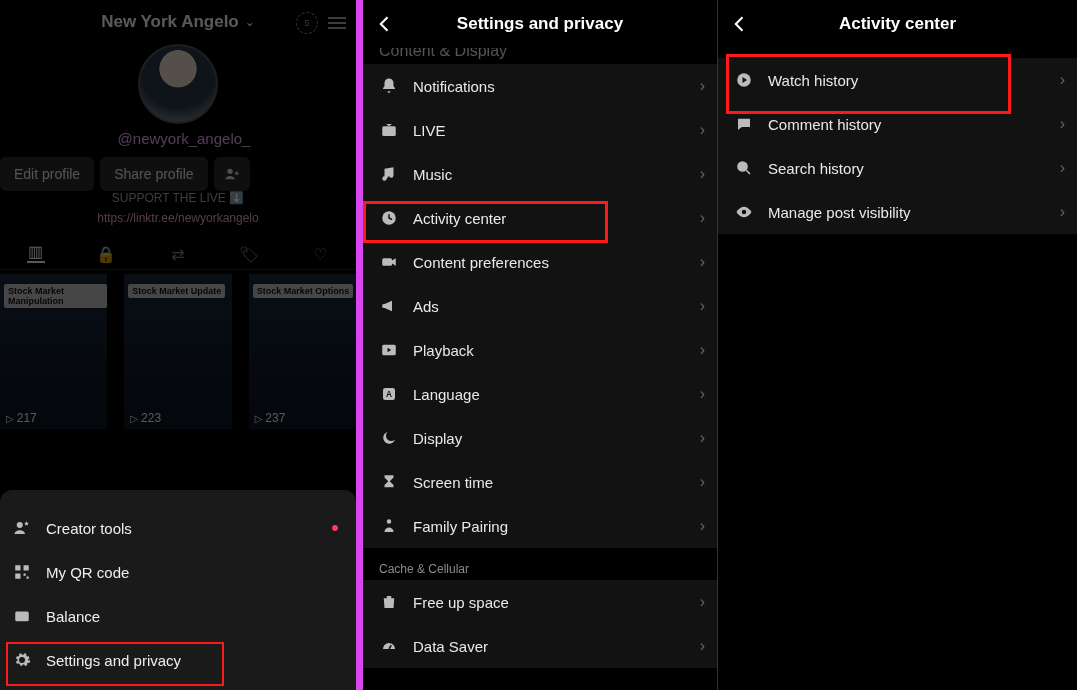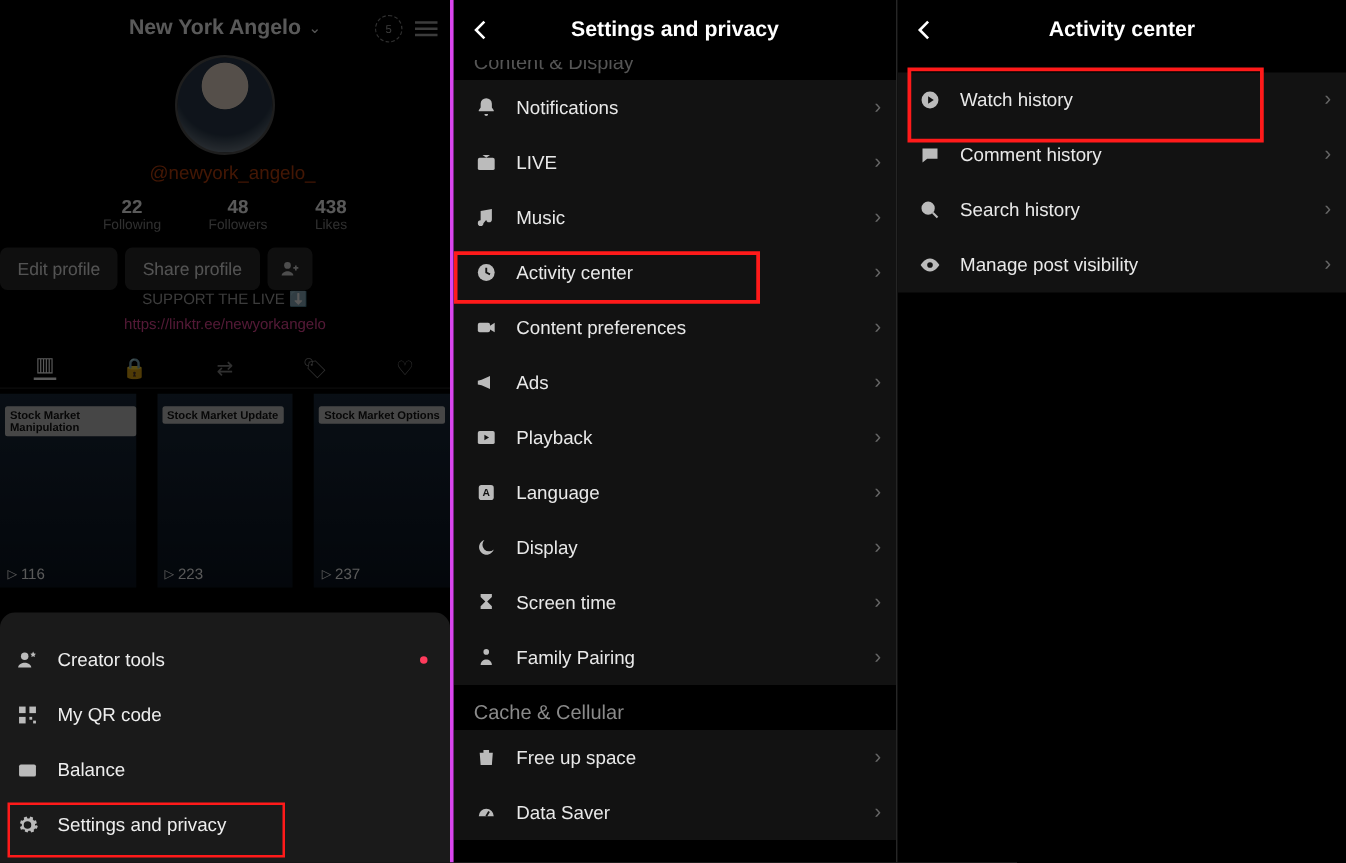--- a/index.html
+++ b/index.html
@@ -6,21 +6,21 @@
   body {
     width: 1077px;
     height: 690px;
     background: #222;
     font-family: -apple-system, BlinkMacSystemFont, "Segoe UI", Arial, sans-serif;
     color: #eee;
     display: flex;
     overflow: hidden;
   }
   .pane { height: 690px; background: #000; position: relative; overflow: hidden; }
-  .pane1 { width: 364px; border-right: 3px solid #d946ef; }
+  .pane1 { width: 364px; border-right: 7px solid #d946ef; }
   .pane2 { width: 356px; border-right: 1px solid #333; }
   .pane3 { width: 360px; }
 
   
   .profile-area {
     position: absolute; inset: 0;
     filter: brightness(0.35);
     background: #000;
   }
   .prof-header {
@@ -31,30 +31,30 @@
   .prof-caret { font-size:12px; color:#fff; }
   .prof-top-right { position:absolute; right:10px; top:12px; display:flex; gap:10px; align-items:center; }
   .coin-circle { width:22px; height:22px; border:1.5px dashed #888; border-radius:50%; display:flex; align-items:center; justify-content:center; font-size:9px; color:#aaa;}
   .hamburger { display:flex; flex-direction:column; gap:3px; }
   .hamburger span{ width:18px; height:2px; background:#aaa; }
   .avatar {
     width:80px; height:80px; border-radius:50%;
     background: radial-gradient(circle at 50% 30%, #f4e3d3 0%, #f4e3d3 28%, #2a3a4c 29%, #2a3a4c 60%, #aeb8c0 100%);
     margin: 6px auto 6px; border:2px solid #555;
   }
-  .handle { text-align:center; font-size:15px; color:#c2410c; margin-bottom:10px;margin-left:12px; }
+  .handle { text-align:center; font-size:15px; color:#f0abfc; margin-bottom:10px;margin-left:12px; }
   .stats { display:flex; justify-content:center; gap:38px; margin-bottom:12px;}
   .stat { text-align:center; }
   .stat .num { font-size:15px; font-weight:600; color:#fff;}
   .stat .lbl { font-size:11px; color:#888;}
   .pill-row { display:flex; justify-content:flex-start; gap:6px; margin-bottom:0;}
   .pill { background:#2b2b2b; color:#eee; border-radius:6px; padding:9px 14px; font-size:14px;}
   .pill.small{ padding:9px 10px; display:flex; align-items:center; }
   .support { text-align:center; font-size:12px; color:#aaa; margin-bottom:6px;}
-  .linktree { text-align:center; font-size:12px; color:#ec4899; }
+  .linktree { text-align:center; font-size:12px; color:#f9a8d4; }
   .tabbar { display:flex; justify-content:space-around; margin-top:20px; border-bottom:1px solid #222; padding-bottom:6px;}
   .tabicon { width:18px; height:18px; color:#888; display:flex; align-items:center; justify-content:center;}
   .tabbar .tabicon:first-child { color:#fff; border-bottom:2px solid #fff; padding-bottom:4px; margin-bottom:-8px;}
   .video-grid { display:flex; gap:17px; margin-top:4px;}
   .vcard { width:118px; height:155px; background:linear-gradient(180deg,#1a2a3c,#0a1420); position:relative;}
   .vtag{ position:absolute; top:10px; left:4px; background:#c9c9c9; color:#111; font-size:9px; padding:2px 4px; border-radius:2px; font-weight:600;}
   .vviews{ position:absolute; bottom:4px; left:6px; font-size:12px; color:#fff; display:flex; align-items:center; gap:3px;}
   .vviews::before{ content:"▷"; font-size:10px;}
 
   
@@ -74,21 +74,21 @@
     position:absolute; left:6px; right:132px; bottom:4px; height:44px;
     border:2px solid #ff1a1a; pointer-events:none;
   }
 
   
   .titlebar {
     height:48px; display:flex; align-items:center; justify-content:center;
     position:relative; font-weight:700; font-size:17px; color:#fff;
   }
   .back { position:absolute; left:8px; top:10px; width:28px; height:28px; display:flex; align-items:center; justify-content:center; color:#fff;}
-  .section-hdr { padding: 0 16px; font-size:16px; color:#8a8a8a; margin:14px 0 4px;}
+  .section-hdr { padding: 0 16px; font-size:12px; color:#8a8a8a; margin:14px 0 4px;}
   .menu {
     list-style:none;
   }
   .menu li {
     display:flex; align-items:center; gap:14px;
     padding: 12px 16px; font-size:15px; color:#e9e9e9;
     position:relative;
   }
   .menu li .chev { position:absolute; right:12px; color:#666; font-size:16px;}
   .ico { width:20px; height:20px; display:flex; align-items:center; justify-content:center; color:#bbb;}
@@ -119,34 +119,20 @@
           </div>
         <div class="hamburger">
             <span></span>
             <span></span>
             <span></span>
           </div>
       </div>
     </div>
     <div class="avatar"></div>
     <div class="handle">@newyork_angelo_</div>
-    <div class="stats">
-      <div class="stat">
-          <div class="num">22</div>
-          <div class="lbl">Following</div>
-        </div>
-      <div class="stat">
-          <div class="num">48</div>
-          <div class="lbl">Followers</div>
-        </div>
-      <div class="stat">
-          <div class="num">438</div>
-          <div class="lbl">Likes</div>
-        </div>
-    </div>
     <div class="pill-row">
       <div class="pill">Edit profile</div>
       <div class="pill">Share profile</div>
       <div class="pill small">
           <svg viewBox="0 0 24 24" width="16" height="16" fill="#ddd">
             <circle cx="9" cy="8" r="4"></circle>
             <path d="M2 20c0-3 4-5 7-5s7 2 7 5"></path>
             <path d="M19 8v6M16 11h6" stroke="#ddd" stroke-width="2"></path>
           </svg>
         </div>
@@ -156,21 +142,21 @@
     <div class="tabbar">
       <div class="tabicon">▥</div>
       <div class="tabicon">🔒</div>
       <div class="tabicon">⇄</div>
       <div class="tabicon">🏷</div>
       <div class="tabicon">♡</div>
     </div>
     <div class="video-grid">
       <div class="vcard">
           <div class="vtag">Stock Market Manipulation</div>
-          <div class="vviews">116</div>
+          <div class="vviews">217</div>
         </div>
       <div class="vcard">
           <div class="vtag">Stock Market Update</div>
           <div class="vviews">223</div>
         </div>
       <div class="vcard">
           <div class="vtag">Stock Market Options</div>
           <div class="vviews">237</div>
         </div>
     </div>

